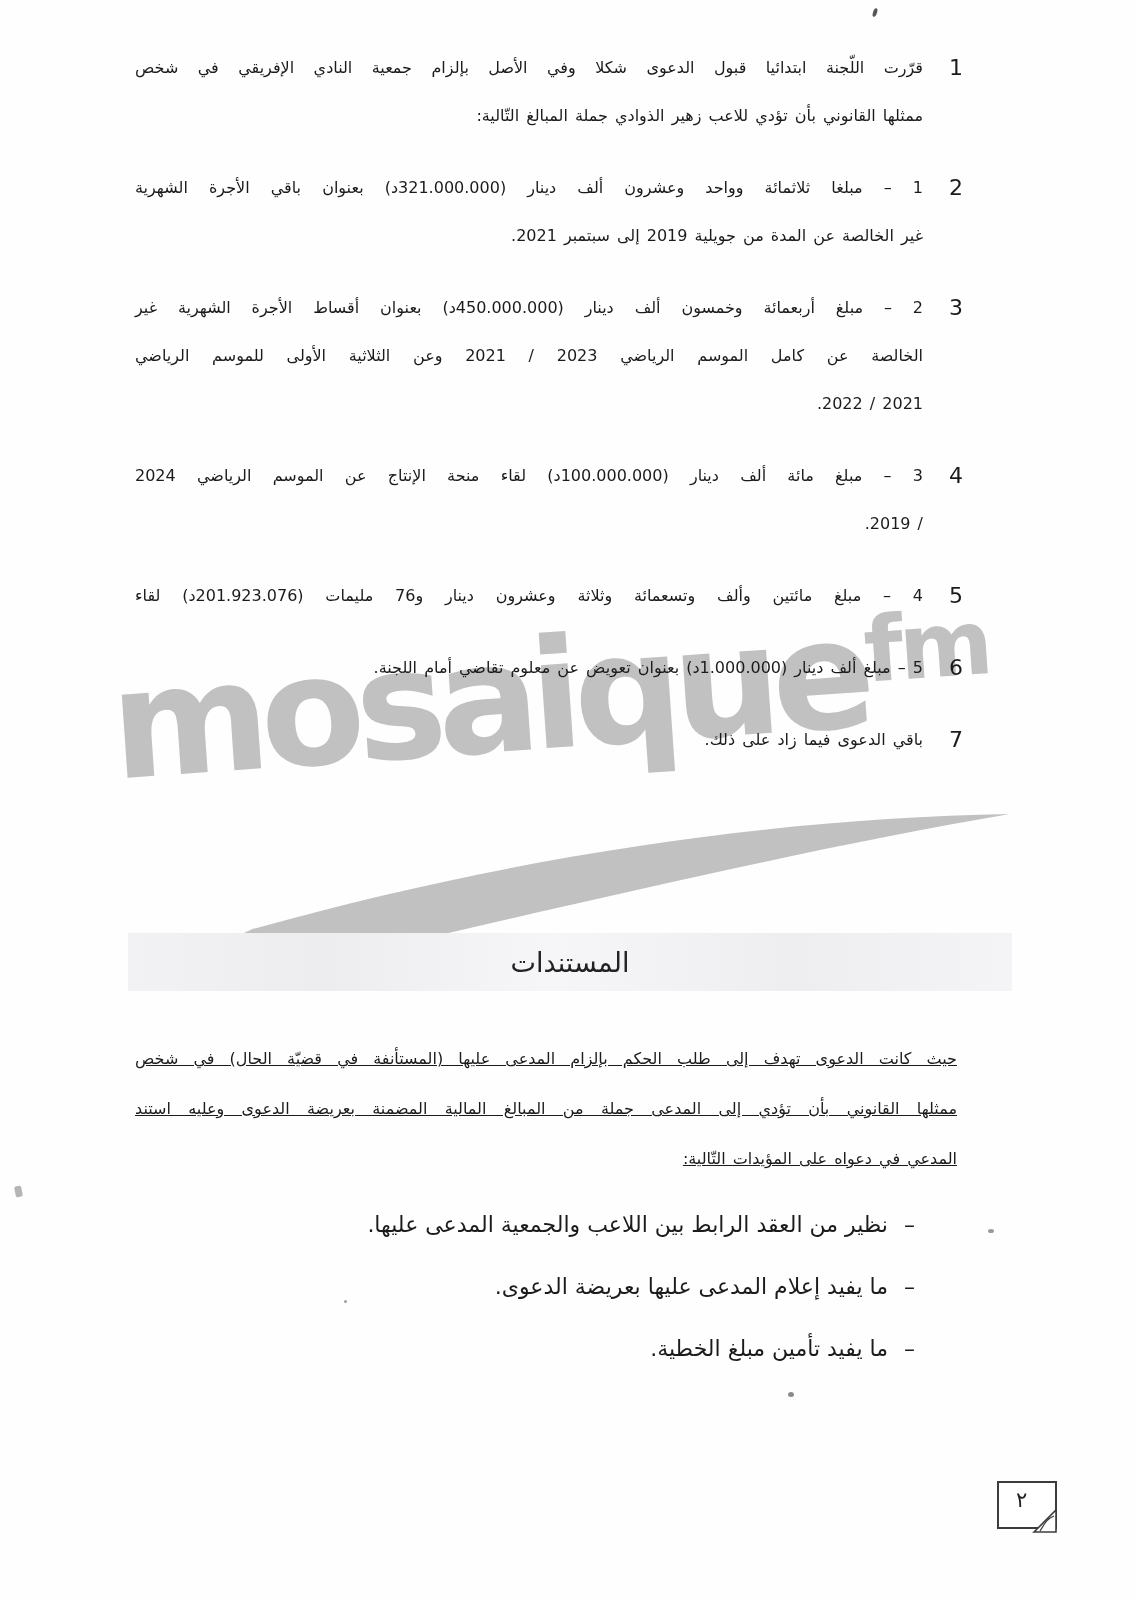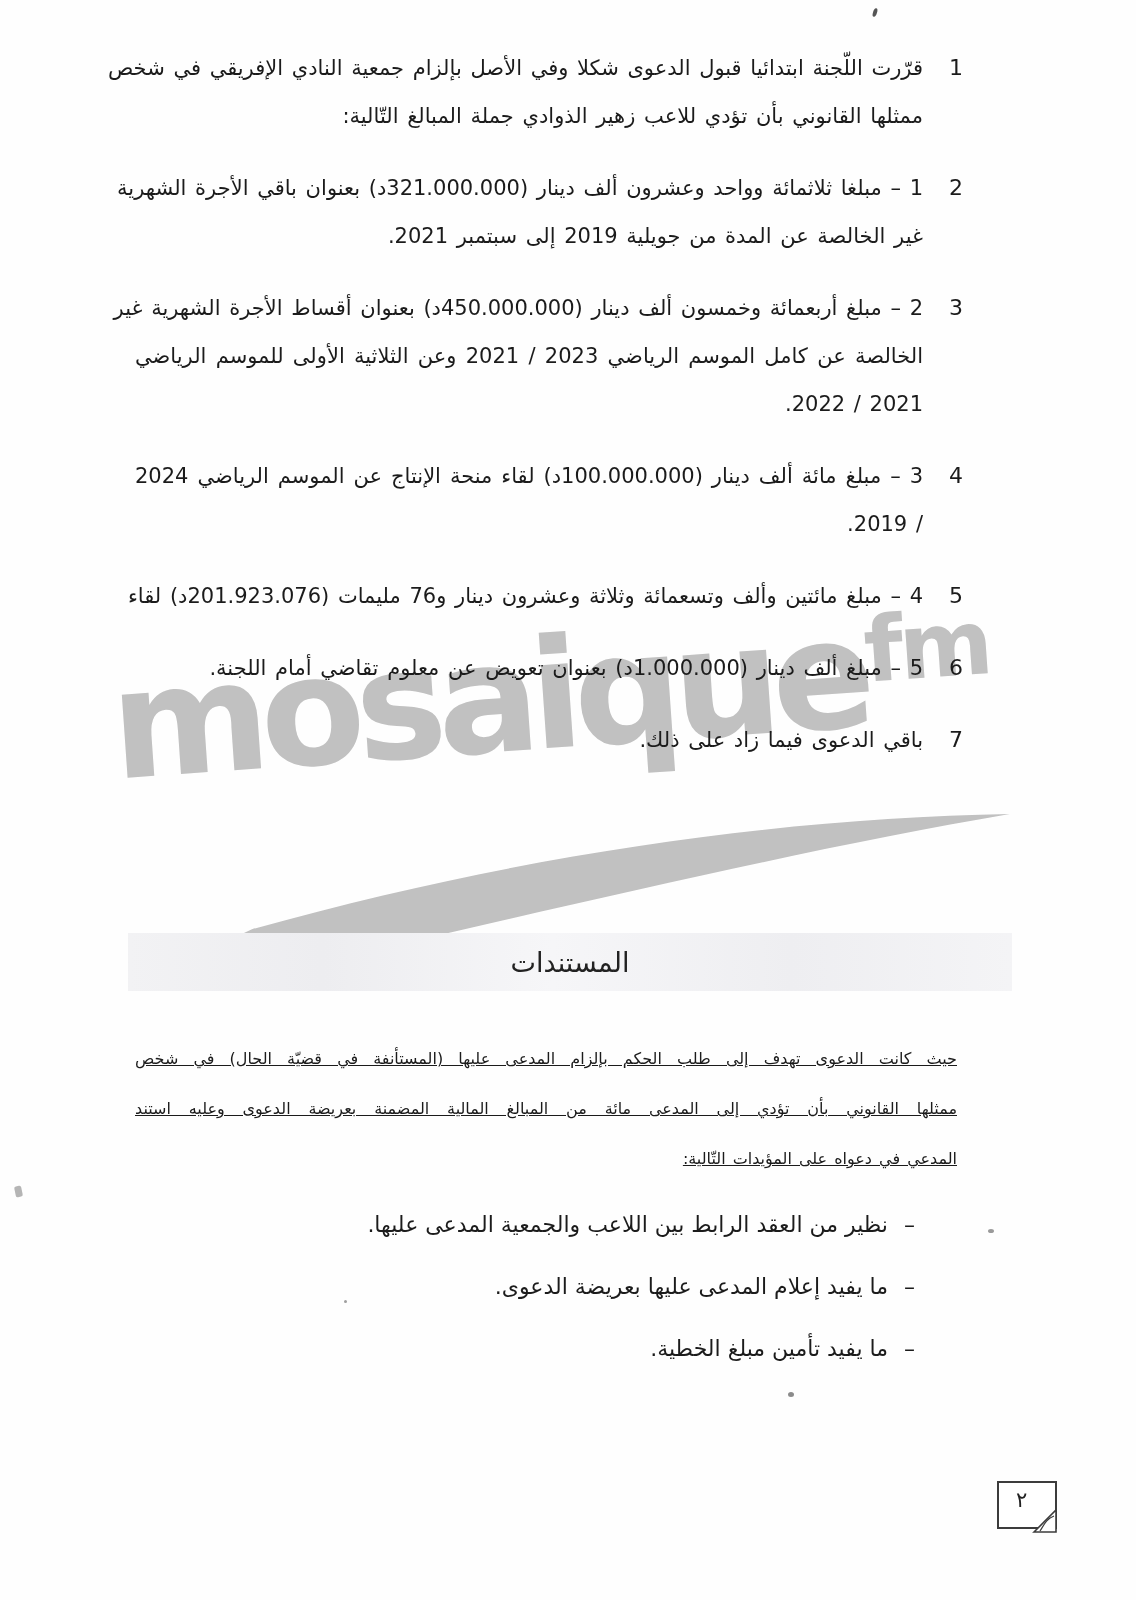--- a/index.html
+++ b/index.html
@@ -36,21 +36,21 @@
   .items{
     position:absolute;top:44px;left:135px;width:830px;
     direction:rtl;z-index:2;
   }
   .item{position:relative;padding-right:42px;margin-bottom:24px;}
   .item-num{
     position:absolute;right:2px;top:0;
     font-size:22px;line-height:48px;
   }
   .line{
-    font-size:21px;line-height:48px;
+    font-size:16px;line-height:48px;
     white-space:nowrap;
     text-align:justify;text-align-last:justify;text-justify:inter-word;
     word-spacing:2px;
   }
   .line.last{text-align:right;text-align-last:right;}
 
   
   .band{
     position:absolute;left:128px;top:933px;width:884px;height:58px;
     background:linear-gradient(90deg,#f2f2f4 0%,#ededf0 22%,#f6f6f8 48%,#eeeef1 75%,#f4f4f6 100%);
@@ -155,21 +155,21 @@
     </div>
 
   </div>
 
   <div class="band">
     <h2>المستندات</h2>
   </div>
 
   <div class="paragraph">
     <div class="p-line">حيث كانت الدعوى تهدف إلى طلب الحكم بإلزام المدعى عليها (المستأنفة في قضيّة الحال) في شخص</div>
-    <div class="p-line">ممثلها القانوني بأن تؤدي إلى المدعى مائة من المبالغ المالية المضمنة بعريضة الدعوى وعليه استند</div>
+    <div class="p-line">ممثلها القانوني بأن تؤدي إلى المدعى جملة من المبالغ المالية المضمنة بعريضة الدعوى وعليه استند</div>
     <div class="p-line last">المدعي في دعواه على المؤيدات التّالية:</div>
   </div>
 
   <div class="bullets">
     <div class="bullet">
       <span class="dash">–</span><span>نظير من العقد الرابط بين اللاعب والجمعية المدعى عليها.</span>
     </div>
     <div class="bullet">
       <span class="dash">–</span><span>ما يفيد إعلام المدعى عليها بعريضة الدعوى.</span>
     </div>

